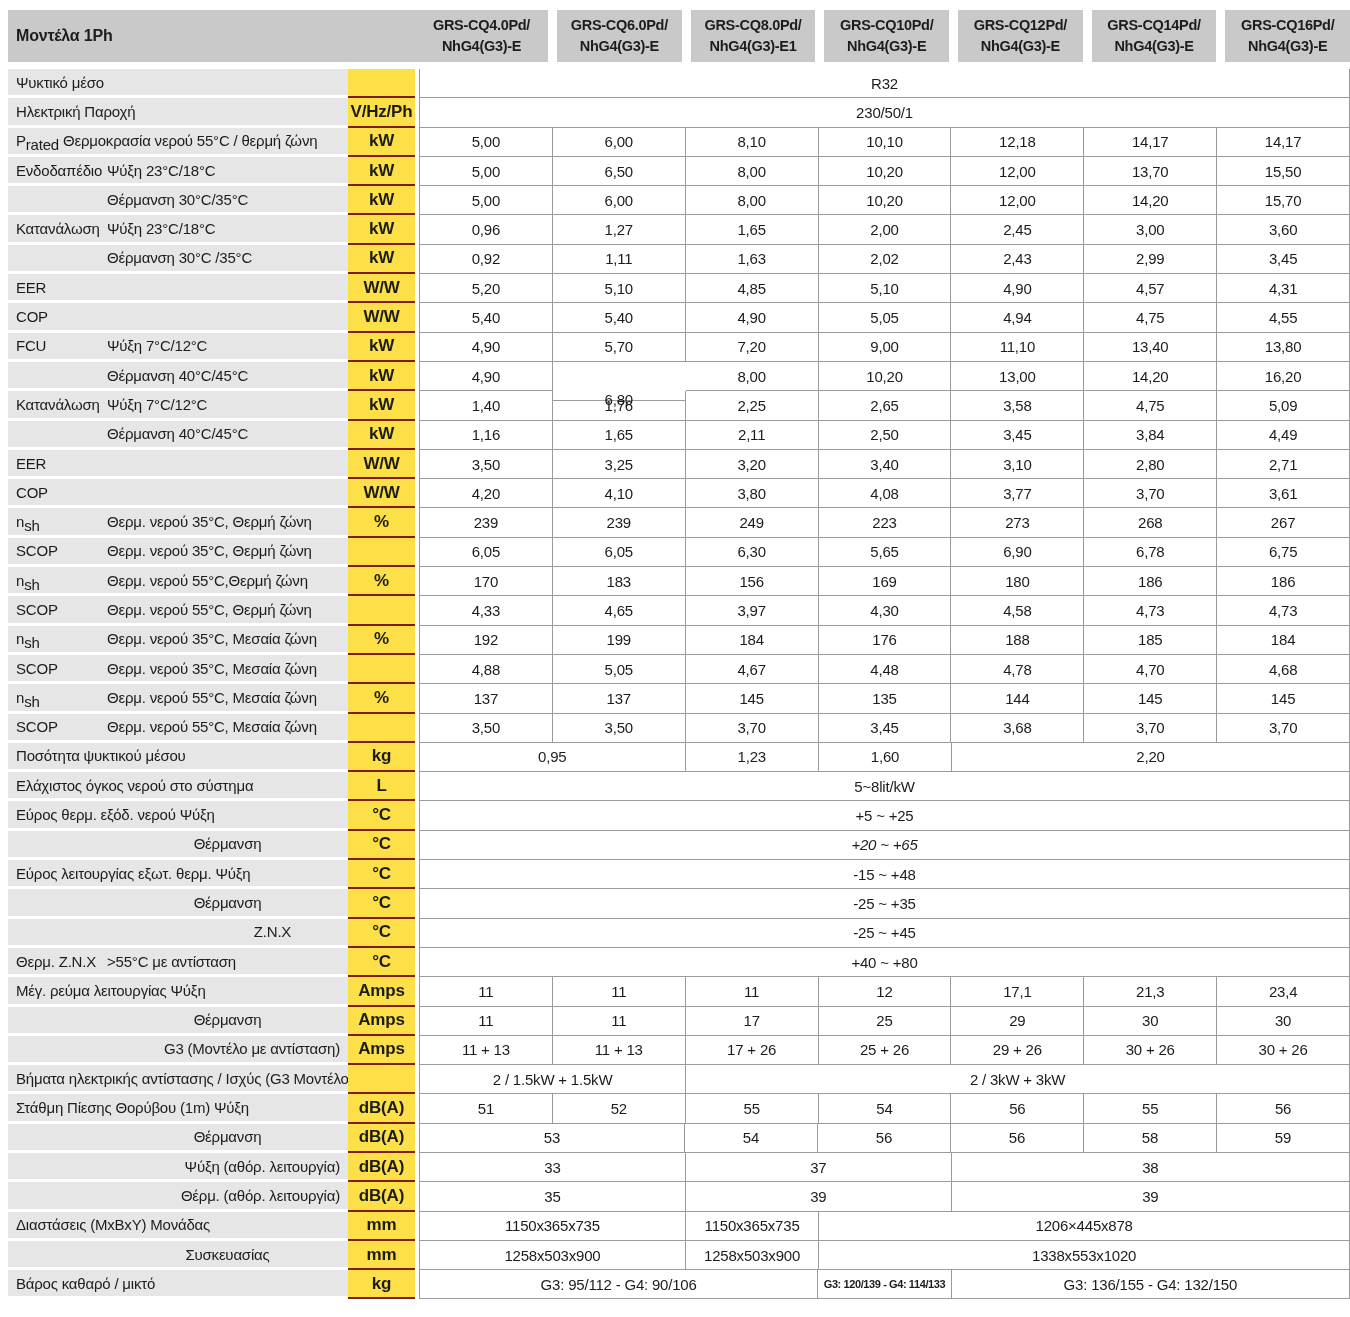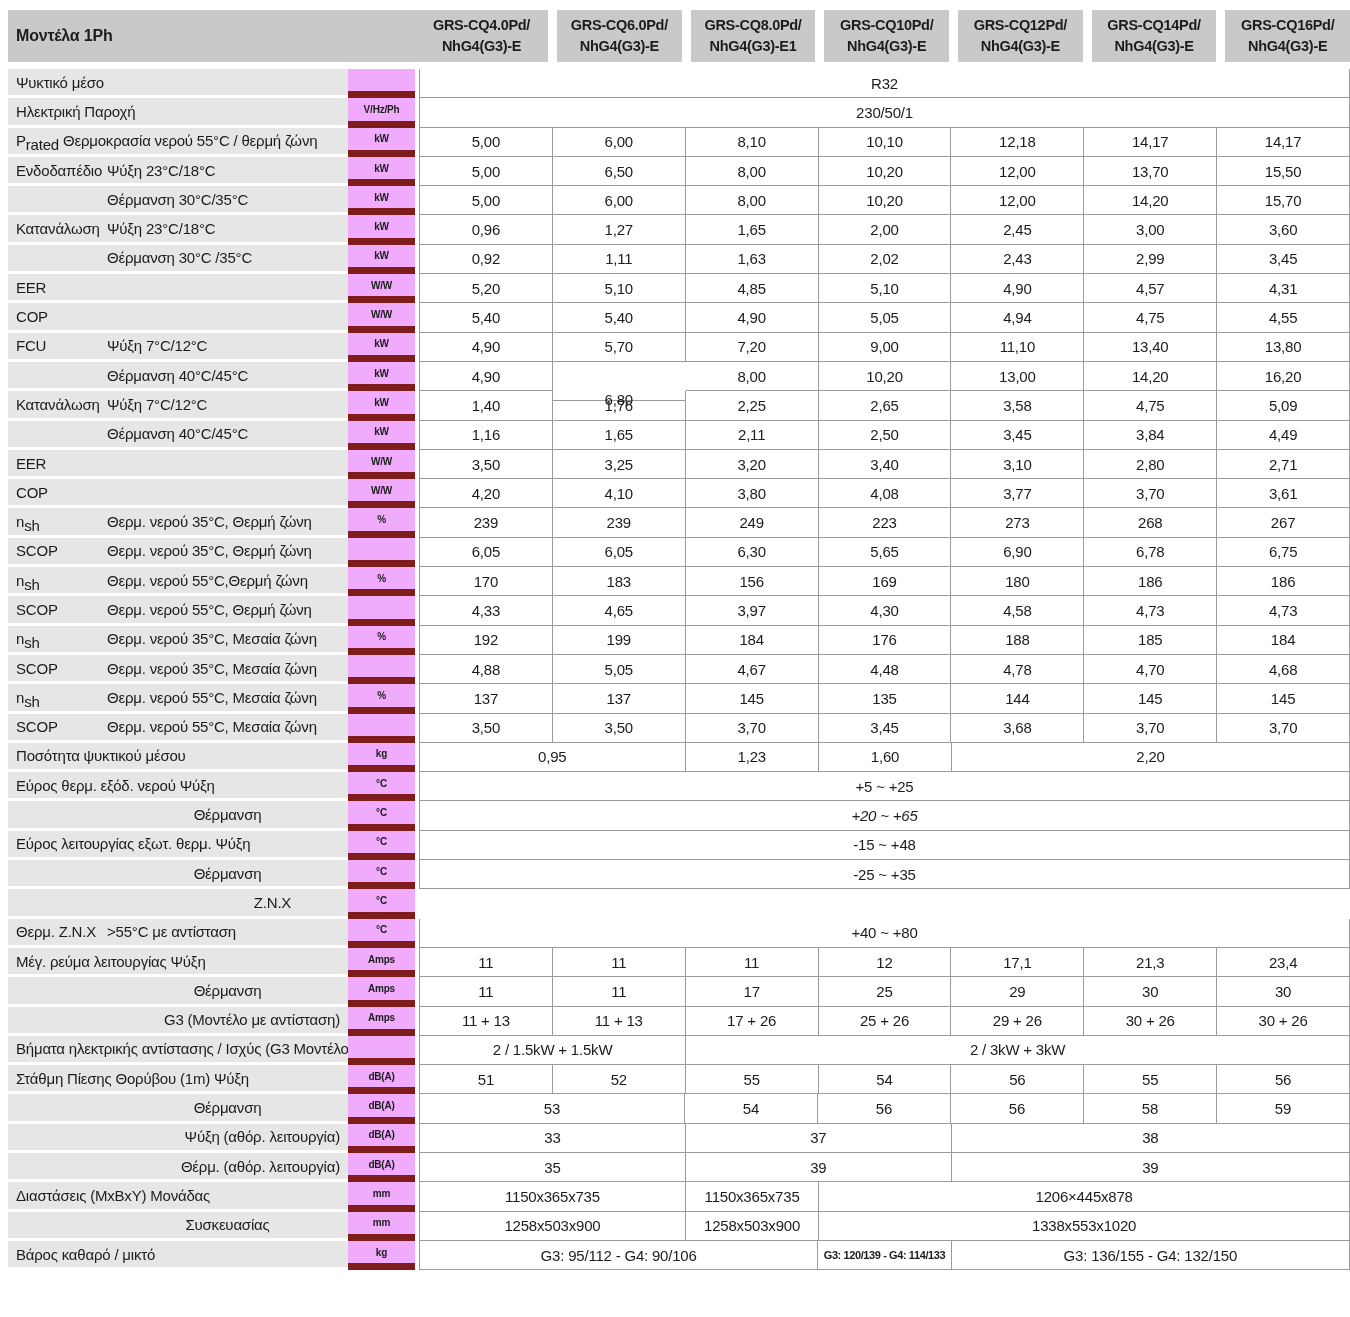--- a/index.html
+++ b/index.html
@@ -30,23 +30,23 @@
     font-size:15px;white-space:nowrap;
   }
   .lab .full{padding-left:8px;}
   .lab .a{padding-left:8px;width:99px;box-sizing:border-box;flex:none;}
   .lab .b{flex:1;}
   .lab .b.c{text-align:center;}
   .lab .b.c2{text-align:center;padding-left:90px;}
   .lab .b.r{text-align:right;padding-right:8px;}
   .lab sub{font-size:15px;line-height:0;}
   .u{
-    width:67px;background:#f0abfc;border-bottom:7px solid #7f1d1d;
+    width:67px;background:#fde047;border-bottom:2px solid #7f1d1d;
     box-sizing:border-box;display:flex;align-items:center;justify-content:center;
-    font-weight:bold;font-size:10px;
+    font-weight:bold;font-size:17px;
   }
   .vals{flex:1;display:flex;margin-left:4px;}
   .vc{
     flex-basis:0;box-sizing:border-box;
     border-right:1px solid #9b9b9b;border-bottom:1px solid #9b9b9b;
     display:flex;align-items:center;justify-content:center;
     font-size:15px;white-space:nowrap;
   }
   .vc.first{border-left:1px solid #9b9b9b;}
   .vc.sm{font-size:11px;letter-spacing:-0.4px;font-weight:bold;}
@@ -450,20 +450,29 @@
           <div class="u">kg</div>
           <div class="vals">
             <div class="vc first" style="flex-grow: 2;">0,95</div>
             <div class="vc" style="flex-grow: 1; text-align: center;">1,23</div>
             <div class="vc" style="flex-grow: 1;">1,60</div>
             <div class="vc" style="flex-grow: 3; text-align: center;">2,20</div>
           </div>
         </div>
         <div class="row">
           <div class="lab">
+            <span class="full">Ελάχιστος όγκος νερού στο σύστημα</span>
+          </div>
+          <div class="u">L</div>
+          <div class="vals">
+            <div class="vc first" style="flex-grow: 7;">5~8lit/kW</div>
+          </div>
+        </div>
+        <div class="row">
+          <div class="lab">
             <span class="full">Εύρος θερμ. εξόδ. νερού Ψύξη</span>
           </div>
           <div class="u">°C</div>
           <div class="vals">
             <div class="vc first" style="flex-grow: 7;">+5 ~ +25</div>
           </div>
         </div>
         <div class="row">
           <div class="lab">
             <span class="a"></span>
@@ -492,20 +501,23 @@
           <div class="vals">
             <div class="vc first" style="flex-grow: 7;">-25 ~ +35</div>
           </div>
         </div>
         <div class="row">
           <div class="lab">
             <span class="a"></span>
             <span class="b c2">Ζ.Ν.Χ</span>
           </div>
           <div class="u">°C</div>
+          <div class="vals">
+            <div class="vc first" style="flex-grow: 7;">-25 ~ +45</div>
+          </div>
         </div>
         <div class="row">
           <div class="lab">
             <span class="a">Θερμ. Ζ.Ν.Χ</span>
             <span class="b ">&gt;55°C με αντίσταση</span>
           </div>
           <div class="u">°C</div>
           <div class="vals">
             <div class="vc first" style="flex-grow: 7;">+40 ~ +80</div>
           </div>

